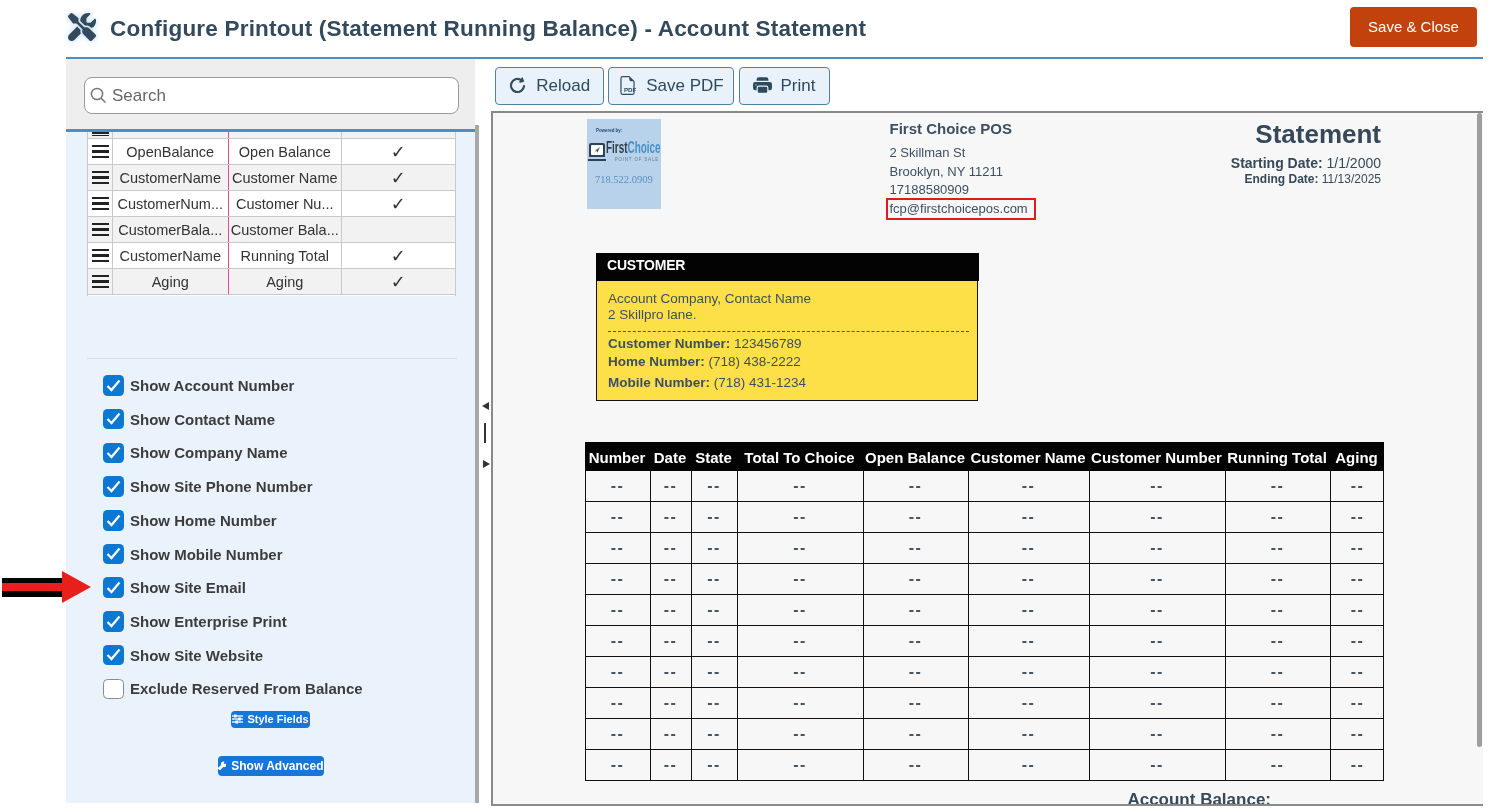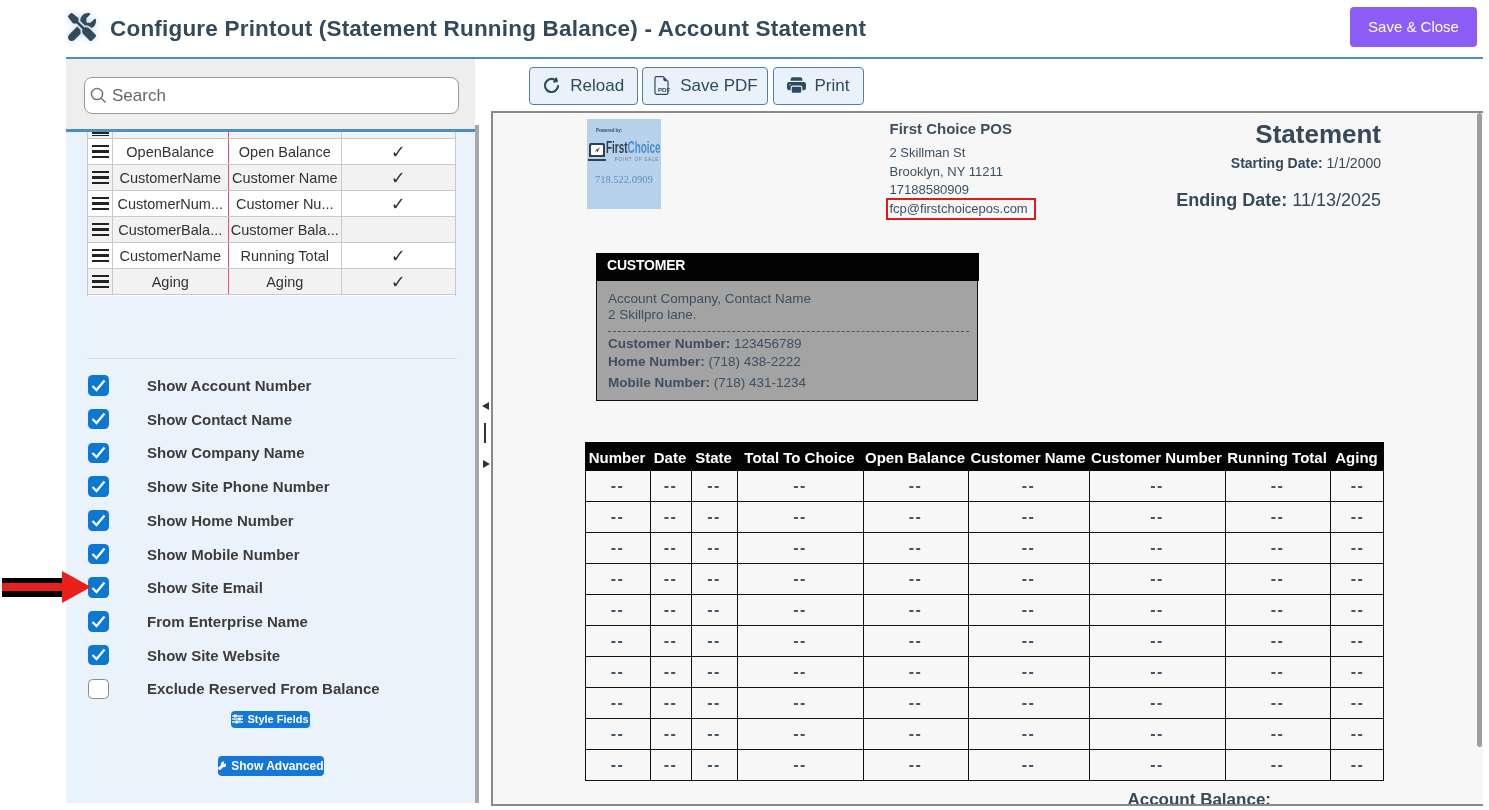--- a/index.html
+++ b/index.html
@@ -3,21 +3,21 @@
 <meta charset="utf-8">
 <style>
 * { margin:0; padding:0; box-sizing:border-box; }
 html,body { width:1489px; height:810px; background:#fff; font-family:"Liberation Sans", sans-serif; overflow:hidden; }
 .abs { position:absolute; }
 #page { position:relative; width:1452px; height:810px; }
 
 
 #title { left:110px; top:16px; font-size:22.5px; font-weight:bold; color:#33495c; letter-spacing:0.2px; }
 #hline1 { left:66px; top:56.5px; width:1417px; height:2.8px; background:#4a90c6; }
-#savebtn { left:1350px; top:7px; width:127px; height:40px; background:#8b5cf6; border-radius:4px; color:#fff; font-size:15px; text-align:center; line-height:40px; }
+#savebtn { left:1350px; top:7px; width:127px; height:40px; background:#c2410c; border-radius:4px; color:#fff; font-size:15px; text-align:center; line-height:40px; }
 
 
 #searcharea { left:66px; top:59.3px; width:408.5px; height:69.7px; background:#eeeeee; }
 #searchbox { left:83.5px; top:76.5px; width:375px; height:37px; background:#fff; border:1px solid #9a9a9a; border-radius:8px; }
 #searchtxt { left:112px; top:86px; font-size:17px; color:#666; }
 #hline2 { left:66px; top:129px; width:408.5px; height:2.5px; background:#4a90c6; }
 #panelbg { left:66px; top:131.5px; width:408.5px; height:671.5px; background:#eaf3fb; }
 
 
 #navtable { left:87px; top:131.5px; width:368.5px; height:164px; background:#fff; border-left:1px solid #c9c9c9; border-right:1px solid #c9c9c9; overflow:hidden; }
@@ -28,54 +28,54 @@
 .c1 { left:0; width:25px; border-right:1px solid #c9c9c9; }
 .c2 { left:25px; width:115.5px; border-right:1px solid #ec4899; }
 .c3 { left:140.5px; width:113.5px; border-right:1px solid #c9c9c9; }
 .c4 { left:254px; width:112.5px; }
 .ham { width:17px; height:13px; display:flex; flex-direction:column; justify-content:space-between; }
 .ham div { height:2.4px; background:#222; }
 
 #sep1 { left:87px; top:358px; width:370px; height:1px; background:#d8dde2; }
 
 
-.cbrow { position:absolute; left:88px; height:21px; display:flex; align-items:center;gap:32px; }
+.cbrow { position:absolute; left:103px; height:21px; display:flex; align-items:center; }
 .cbox { width:20.5px; height:20.5px; border-radius:4.5px; background:#0d78d1; margin-right:6.5px; position:relative; flex:none; }
 .cbox svg { position:absolute; left:2.5px; top:3.5px; }
 .cbox.off { background:#fff; border:1px solid #8a8a8a; }
 .cblbl { font-size:15px; font-weight:bold; color:#3c3c3c; white-space:nowrap; }
 
 .bluebtn { position:absolute; background:#1577d9; border-radius:4px; color:#fff; font-weight:bold; display:flex; align-items:center; justify-content:center; white-space:nowrap; }
 
 
 #arrow { left:0; top:571px; }
 
 
 #splitbar { left:475px; top:125px; width:4px; height:678px; background:#a8a8a8; }
 #togbar { left:483.5px; top:423px; width:2px; height:20px; background:#333; }
 
 
-.tbtn { position:absolute; top:66.5px; height:38.5px; background:#e9f2fb; border:1.5px solid #54809f; border-radius:4px; color:#2d4a5e; font-size:17px; display:flex; align-items:center; justify-content:center; gap:9px;margin-left:34px; }
+.tbtn { position:absolute; top:66.5px; height:38.5px; background:#e9f2fb; border:1.5px solid #54809f; border-radius:4px; color:#2d4a5e; font-size:17px; display:flex; align-items:center; justify-content:center; gap:9px; }
 
 
 #preview { left:491px; top:111px; width:992px; height:694.5px; background:#f7f7f7; border:2px solid #8a8a8a; border-right:none; overflow:hidden; }
 #pvscroll { position:absolute; right:1.5px; top:0px; width:5px; height:634px; background:#9e9e9e; border-radius:3px; }
 #pv { position:absolute; left:0; top:0; width:988px; height:690.5px; color:#3d4f61; }
 
 
 #logobox { left:94px; top:6px; width:73.5px; height:89.5px; background:#b8d2eb;text-decoration:underline; }
 
 
 .comp { position:absolute; left:396.5px; font-size:15px; color:#3d4f61; }
 
 
 .stm { position:absolute; right:100px; text-align:right; color:#36495a; }
 
 
-#custbox { left:102.5px; top:139.5px; width:382.5px; height:148.5px; border:1.5px solid #111; background:#a3a3a3; }
+#custbox { left:102.5px; top:139.5px; width:382.5px; height:148.5px; border:1.5px solid #111; background:#fde047; }
 #custhdr { position:absolute; left:-0.5px; top:-0.5px; width:382.5px; height:27.5px; background:#030303; color:#fff; font-weight:bold; font-size:14px; line-height:25.5px; padding-left:11px; }
 .custline { position:absolute; left:11.5px; font-size:13.5px; color:#3e4f61;text-align:center; }
 
 
 #dtable { left:91.5px; top:328.5px; width:799px; }
 #dthead { position:absolute; left:0; top:0; width:799px; height:29px; background:#030303; }
 .dth { position:absolute; color:#fff; font-weight:bold; font-size:15px; text-align:center; top:7.5px; }
 .drow { position:absolute; width:799px; height:31px; border:1.5px solid #111; border-top:none; }
 .dcell { position:absolute; top:0; height:100%; border-right:1.5px solid #111; display:flex; align-items:center; justify-content:center; font-size:16px; font-weight:bold; letter-spacing:1.5px; color:#44566a; }
 .dcell:last-child { border-right:none; }
@@ -250,21 +250,21 @@
           </svg>
         </span>
         <span class="cblbl">Show Site Email</span>
       </div>
     <div class="cbrow" style="top:610.9px">
         <span class="cbox">
           <svg width="15" height="13" viewBox="0 0 15 13">
             <polyline points="1.5,7 5.5,11 13.5,1.5" fill="none" stroke="#fff" stroke-width="2.2"></polyline>
           </svg>
         </span>
-        <span class="cblbl">From Enterprise Name</span>
+        <span class="cblbl">Show Enterprise Print</span>
       </div>
     <div class="cbrow" style="top:644.6px">
         <span class="cbox">
           <svg width="15" height="13" viewBox="0 0 15 13">
             <polyline points="1.5,7 5.5,11 13.5,1.5" fill="none" stroke="#fff" stroke-width="2.2"></polyline>
           </svg>
         </span>
         <span class="cblbl">Show Site Website</span>
       </div>
     <div class="cbrow" style="top:678.3px">
@@ -356,21 +356,21 @@
 
       <div class="comp" style="top:7px;font-weight:bold;font-size:15px;">First Choice POS</div>
       <div class="comp" style="top:32.3px;font-size:13px;">2 Skillman St</div>
       <div class="comp" style="top:50.7px;font-size:13px;">Brooklyn, NY 11211</div>
       <div class="comp" style="top:68.5px;font-size:13px;">17188580909</div>
       <div class="abs" style="left:393px;top:85.4px;width:150px;height:22.1px;border:2.5px solid #e01b1b;"></div>
       <div class="comp" style="top:88.3px;font-size:13px;">fcp@firstchoicepos.com</div>
 
       <div class="stm" style="top:5.5px;font-size:26px;font-weight:bold;">Statement</div>
       <div class="stm" style="top:41.5px;font-size:14px;"><b>Starting Date:</b> 1/1/2000</div>
-      <div class="stm" style="top:77px;font-size:18px;"><b>Ending Date:</b> 11/13/2025</div>
+      <div class="stm" style="top:59px;font-size:12px;"><b>Ending Date:</b> 11/13/2025</div>
 
       <div class="abs" id="custbox">
         <div id="custhdr"><span style="letter-spacing:-0.2px">CUSTOMER</span></div>
         <div class="custline" style="top:37.8px;">Account Company, Contact Name</div>
         <div class="custline" style="top:53.9px;">2 Skillpro lane.</div>
         <div class="abs" style="left:11.5px;top:77.2px;width:361px;border-top:1.5px dashed #44566a;"></div>
         <div class="custline" style="top:82.1px;"><b>Customer Number:</b> 123456789</div>
         <div class="custline" style="top:100.9px;"><b>Home Number:</b> (718) 438-2222</div>
         <div class="custline" style="top:121px;"><b>Mobile Number:</b> (718) 431-1234</div>
       </div>

